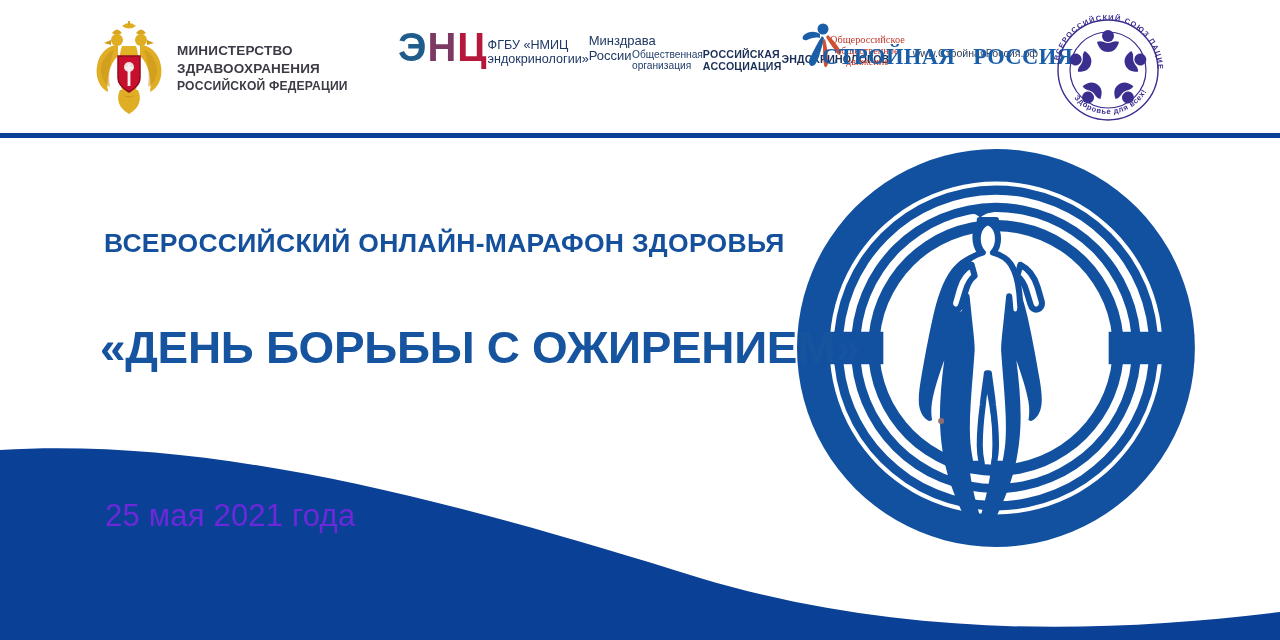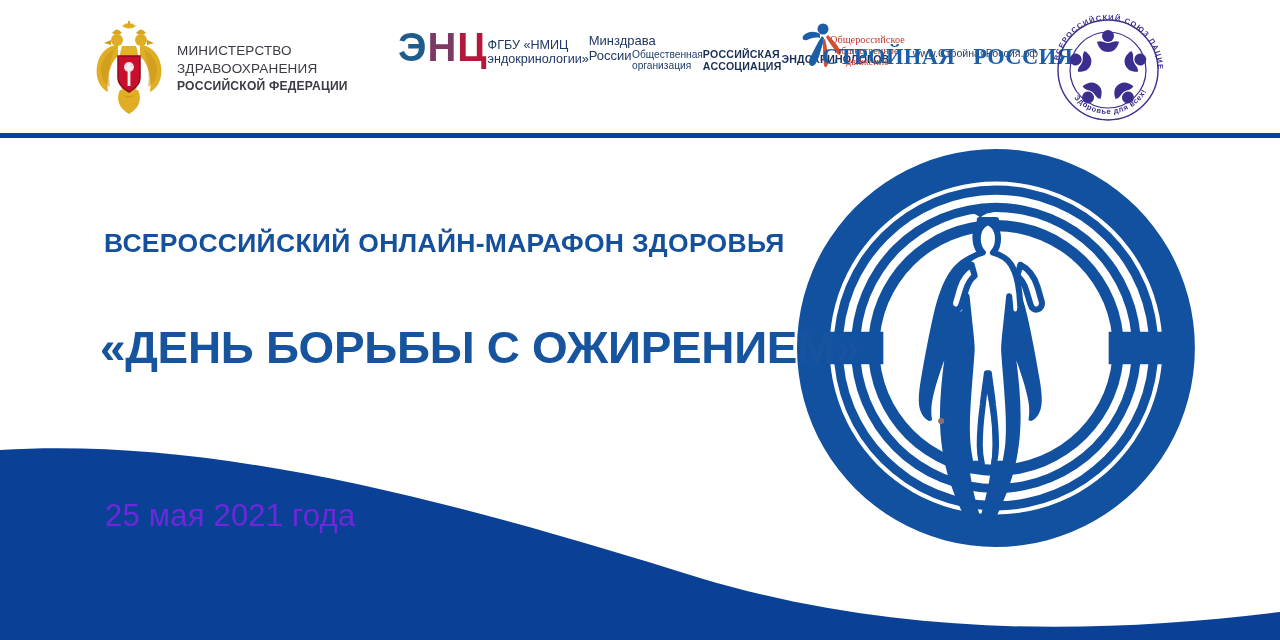--- a/index.html
+++ b/index.html
@@ -35,21 +35,21 @@
 
   
   #logo-minzdrav { left: 92px; top: 18px; width: 290px; height: 100px; }
   #logo-minzdrav .eagle { width: 74px; height: 96px; flex: 0 0 auto; }
   #logo-minzdrav .mz-text {
     margin-left: 11px;
     color: #3b3b46;
     line-height: 1.33;
     letter-spacing: .2px;
   }
-  #logo-minzdrav .mz-l1, #logo-minzdrav .mz-l2 { font-size: 13.5px; font-weight: normal; }
+  #logo-minzdrav .mz-l1, #logo-minzdrav .mz-l2 { font-size: 13.5px; font-weight: bold; }
   #logo-minzdrav .mz-l3 { font-size: 12.1px; font-weight: bold; }
 
   
   #logo-enc { left: 398px; top: 28px; width: 218px; text-align: left; }
   #logo-enc .enc-mark {
     font-size: 40px; font-weight: bold; letter-spacing: 1px;
     line-height: .98; font-family: "Liberation Sans", sans-serif;
   }
   #logo-enc .enc-mark span:nth-child(1) { color: #1f5c8b; }
   #logo-enc .enc-mark span:nth-child(2) { color: #7c3a63; }

